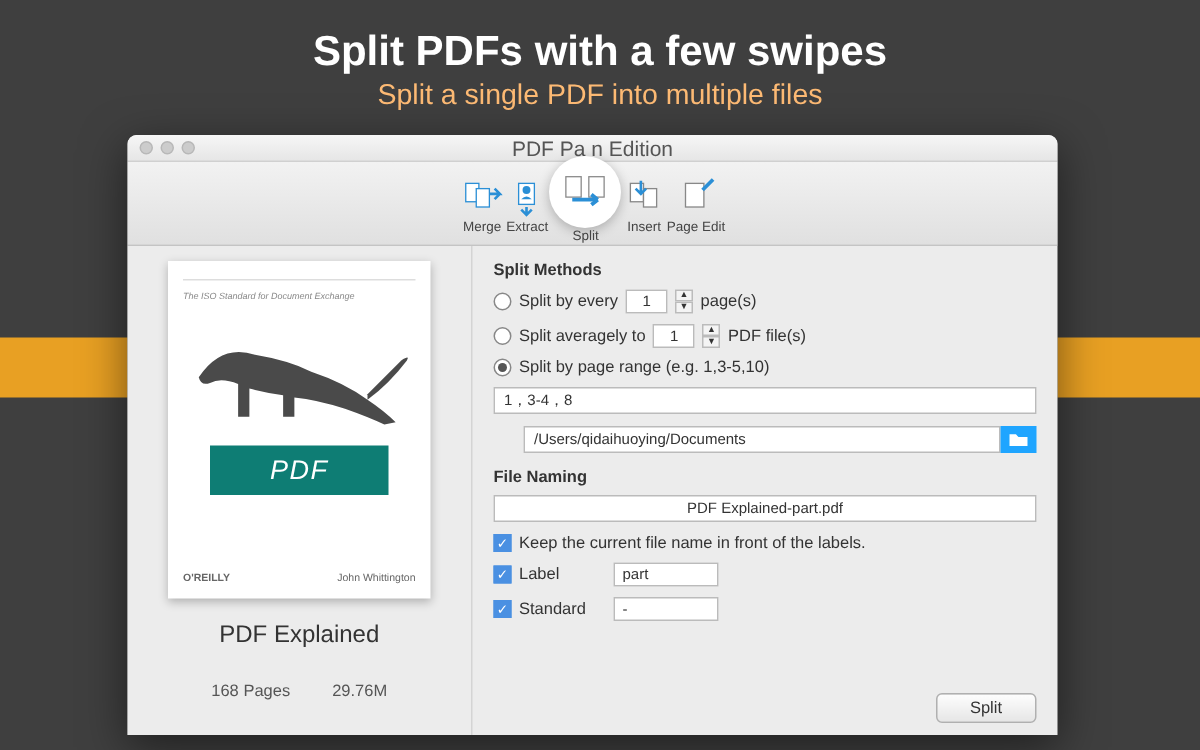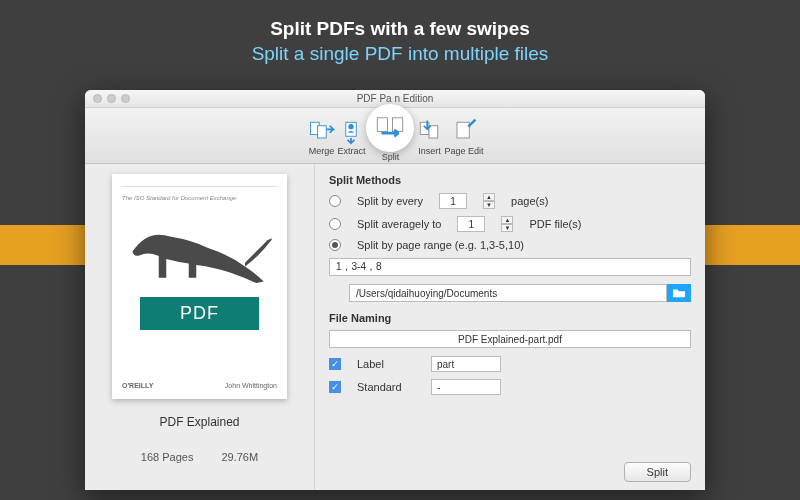--- a/index.html
+++ b/index.html
@@ -1,49 +1,49 @@
 <!DOCTYPE html>
 <html><head>
 <meta charset="utf-8">
 <style>
 * { margin: 0; padding: 0; box-sizing: border-box; font-family: -apple-system, "Helvetica Neue", Arial, sans-serif; }
 body { width: 800px; height: 500px; background: #3f3f3f; position: relative; overflow: hidden; }
 .orange-band { position: absolute; height: 40px; background: #e8a023; }
 .orange-left { left: 0; top: 225px; width: 85px; }
 .orange-right { right: 0; top: 225px; width: 95px; }
 .headline { text-align: center; color: #fff; margin-top: 18px; }
-.headline h1 { font-size: 19px; font-weight: 600; }
-.headline p { font-size: 19px; font-weight: 300; margin-top: 3px; color: #7dd3fc; }
+.headline h1 { font-size: 28px; font-weight: 600; }
+.headline p { font-size: 19px; font-weight: 300; margin-top: 3px; color: #fdba74; }
 .window { position: absolute; left: 85px; top: 90px; width: 620px; height: 400px; background: #ececec; border-radius: 6px 6px 0 0; box-shadow: 0 8px 30px rgba(0,0,0,.5); overflow: hidden; }
 .titlebar { height: 18px; background: linear-gradient(#f6f6f6,#e6e6e6); border-bottom: 1px solid #d0d0d0; display: flex; align-items: center; padding: 0 8px; position: relative; }
 .traffic { display: flex; gap: 5px; }
 .dot { width: 9px; height: 9px; border-radius: 50%; background: #ccc; border: 1px solid #b8b8b8; }
-.wtitle { position: absolute; left: 0; right: 0; text-align: center; font-size: 10px; color: #555; }
+.wtitle { position: absolute; left: 0; right: 0; text-align: center; font-size: 14px; color: #555; }
 .toolbar { height: 56px; background: linear-gradient(#f2f2f2,#e0e0e0); border-bottom: 1px solid #c4c4c4; display: flex; align-items: center; justify-content: center; }
 .tool { display: flex; flex-direction: column; align-items: center; font-size: 9px; color: #444; cursor: pointer; position: relative; }
 .tool-icon { width: 30px; height: 30px; display: flex; align-items: center; justify-content: center; }
 .tool-icon svg { width: 28px; height: 28px; }
 .tool.active { z-index: 10; }
 .tool.active .tool-icon { background: #fff; border-radius: 50%; width: 48px; height: 48px; box-shadow: 0 2px 8px rgba(0,0,0,.25); margin-top: -6px; }
 .tool.active .tool-icon svg { width: 34px; height: 34px; }
 .content { display: flex; height: calc(100% - 74px); }
 .left { width: 230px; background: #ececec; display: flex; flex-direction: column; align-items: center; padding: 10px; border-right: 1px solid #d4d4d4; }
 .thumb { width: 175px; height: 225px; background: #fff; box-shadow: 0 2px 6px rgba(0,0,0,.25); position: relative; padding: 10px; }
 .thumb-topbar { font-size: 5px; color: #aaa; border-bottom: 1px solid #ddd; padding-bottom: 2px; }
 .thumb-subtitle { font-size: 6px; color: #888; font-style: italic; margin-top: 8px; }
 .anteater { margin-top: 10px; height: 80px; display: flex; align-items: center; justify-content: center; }
 .anteater svg { width: 150px; height: 75px; }
-.pdf-badge { background: #0e7d74; color: #fff; font-size: 18px; font-weight: 400; padding: 6px 40px; margin: 6px auto 0; width: fit-content; letter-spacing: 1px; }
+.pdf-badge { background: #0e7d74; color: #fff; font-size: 18px; font-weight: 400; padding: 6px 40px; margin: 6px auto 0; width: fit-content; letter-spacing: 1px; font-style: italic; }
 .thumb-footer { position: absolute; bottom: 10px; left: 10px; right: 10px; display: flex; justify-content: space-between; font-size: 7px; color: #666; }
 .thumb-footer .pub { font-weight: 600; }
-.file-title { margin-top: 16px; font-size: 12px; color: #333; }
+.file-title { margin-top: 16px; font-size: 16px; color: #333; }
 .file-stats { margin-top: 22px; font-size: 11px; color: #555; display: flex; gap: 28px; }
 .right { flex: 1; padding: 10px 14px; font-size: 11px; color: #333; overflow: hidden; }
 .section-h { font-weight: 600; font-size: 11px; margin-bottom: 6px; }
-.opt { display: flex; align-items: center; gap: 16px; margin: 7px 0; }
+.opt { display: flex; align-items: center; gap: 5px; margin: 7px 0; }
 .radio { width: 12px; height: 12px; border-radius: 50%; border: 1px solid #888; background: #fff; display: inline-flex; align-items: center; justify-content: center; flex-shrink: 0; }
 .radio.checked::after { content: ""; width: 6px; height: 6px; border-radius: 50%; background: #555; }
 .numbox { width: 28px; height: 16px; border: 1px solid #bbb; background: #fff; display: inline-flex; align-items: center; justify-content: center; font-size: 10px; }
 .stepper { width: 12px; height: 16px; display: inline-flex; flex-direction: column; }
 .stepper span { flex: 1; border: 1px solid #bbb; background: #f4f4f4; font-size: 6px; line-height: 1; text-align: center; }
 .textline { width: 100%; height: 18px; border: 1px solid #bbb; background: #fff; padding: 0 6px; font-size: 10px; display: flex; align-items: center; margin: 3px 0 8px; }
 .pathline { display: flex; align-items: flex-start; margin: 3px 0 10px; padding-left: 20px; }
 .pathline .textline { margin: 0; flex: 1; }
 .folder-btn { width: 24px; height: 18px; background: #1fa5ff; display: flex; align-items: center; justify-content: center; cursor: pointer; }
 .folder-btn svg { width: 14px; height: 12px; fill: #fff; }
@@ -189,20 +189,24 @@
         <div class="folder-btn">
           <svg viewBox="0 0 16 14">
               <path d="M1 3 L1 12 L15 12 L15 5 L8 5 L6 3 Z"></path>
             </svg>
         </div>
       </div>
 
       <div class="section-h">File Naming</div>
       <div class="textline centered-box">PDF Explained-part.pdf</div>
 
+      <div class="opt">
+        <span class="cb checked"></span>
+        <span>Keep the current file name in front of the labels.</span>
+      </div>
 
       <div class="opt">
         <span class="cb checked"></span>
         <span style="width:58px;">Label</span>
         <span class="inline-input">part</span>
       </div>
 
       <div class="opt">
         <span class="cb checked"></span>
         <span style="width:58px;">Standard</span>

